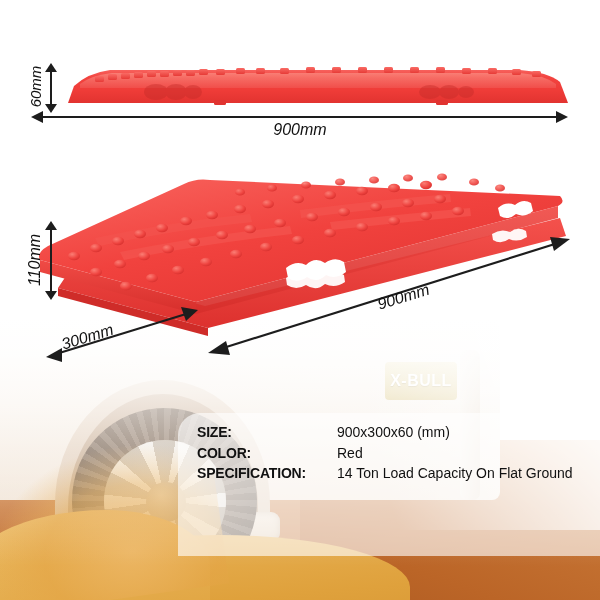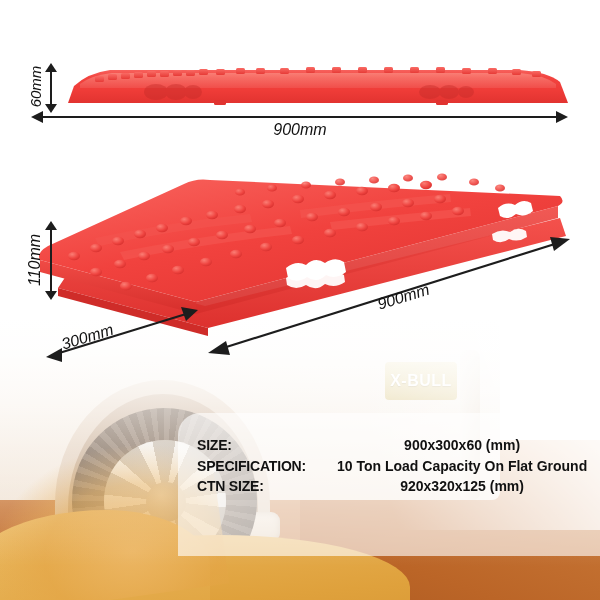--- a/index.html
+++ b/index.html
@@ -65,24 +65,24 @@
 
   
   .dim-line{position:absolute;background:#1d1d1d;}
   .arrow{position:absolute;width:0;height:0;}
   .dim-label{position:absolute;font-style:italic;font-weight:500;color:#111;white-space:nowrap;}
   .rot{transform-origin:50% 50%;}
 
   
   #spec{position:absolute;left:178px;top:413px;width:422px;height:143px;
     background:rgba(255,255,255,.62);border-radius:22px 0 0 0;}
-  #spec table{border-collapse:collapse;margin:22px 0 0 19px;}
+  #spec table{border-collapse:collapse;margin:9px 0 0 19px;}
   #spec td{padding:0;line-height:20.5px;vertical-align:top;font-size:14px;color:#111;}
   td.k{font-weight:bold;letter-spacing:-.2px;width:140px;}
-  td.v{font-weight:bold;text-align:center;}
+  td.v{font-weight:normal;}
 </style>
 </head>
 <body>
 
 <div id="page">
 
   <div id="photo">
     <div class="sand-far"></div>
     <div class="sand-right"></div>
     <div class="truck"></div>
@@ -305,24 +305,24 @@
   <div class="dim-label" style="left:378px;top:296px;font-size:16px;transform:rotate(-17deg);transform-origin:0 50%;">900mm</div>
 
   <div id="spec">
     <table>
       <tbody>
         <tr>
           <td class="k">SIZE:</td>
           <td class="v">900x300x60 (mm)</td>
         </tr>
         <tr>
-          <td class="k">SPECIFICATION:</td>
-          <td class="v">10 Ton Load Capacity On Flat Ground</td>
+          <td class="k">COLOR:</td>
+          <td class="v">Red</td>
         </tr>
         <tr>
-          <td class="k">CTN SIZE:</td>
-          <td class="v">920x320x125 (mm)</td>
+          <td class="k">SPECIFICATION:</td>
+          <td class="v">14 Ton Load Capacity On Flat Ground</td>
         </tr>
       </tbody>
     </table>
   </div>
 
 </div>
 
 </body></html>

